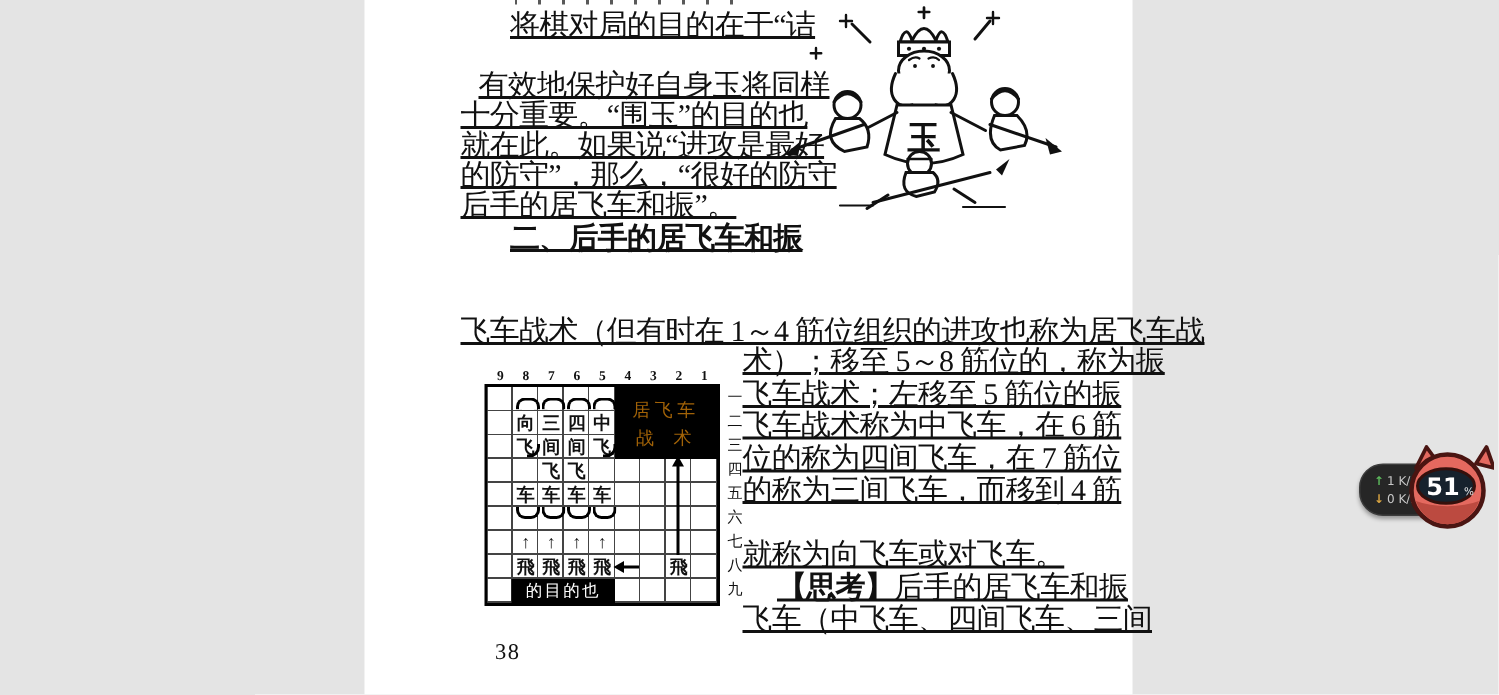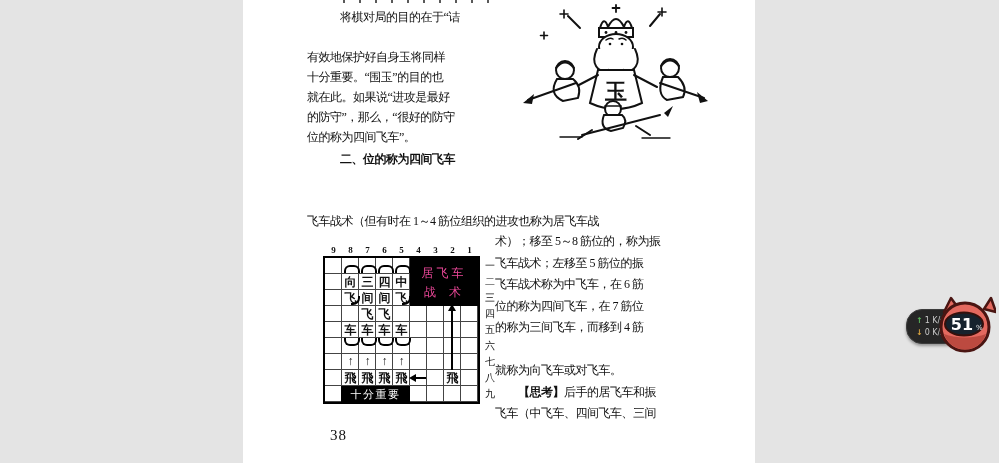--- a/index.html
+++ b/index.html
@@ -1,37 +1,37 @@
 <!DOCTYPE html>
 <html><head>
 <meta charset="utf-8">
 <style>
   html,body{margin:0;padding:0;}
   .desktop{position:relative;width:999px;height:463px;background:#e4e4e4;overflow:hidden;
            font-family:"Liberation Serif","DejaVu Serif",serif;color:#111;}
   .page{position:absolute;left:243px;top:0;width:512px;height:463px;background:#ffffff;}
   .frag{position:absolute;left:100px;top:0;width:150px;height:3px;opacity:.75;
         background:repeating-linear-gradient(to right,#222 0 2px,transparent 2px 16px);}
-  .l{position:absolute;white-space:nowrap;font-size:12px;letter-spacing:-0.5px;line-height:18px;}
+  .l{position:absolute;white-space:nowrap;font-size:20px;letter-spacing:-0.5px;line-height:18px;text-decoration:underline;}
   .ind{padding-left:33px;}
   .bold{font-weight:700;}
   .heading{font-weight:700;}
   .pageno{position:absolute;left:87px;top:427px;font-size:15px;letter-spacing:1px;}
 
   
   .illus{position:absolute;left:277px;top:2px;width:190px;height:142px;}
 
   
   .board{position:absolute;left:80px;top:256px;width:153px;height:144px;border:2px solid #000;
          background-image:
            repeating-linear-gradient(to right,transparent 0 16px,#444 16px 17px),
            repeating-linear-gradient(to bottom,transparent 0 15px,#444 15px 16px);}
   .clab{position:absolute;top:-13px;width:17px;text-align:center;font-size:9px;font-weight:700;}
   .rlab{position:absolute;left:158px;width:14px;height:16px;line-height:16px;text-align:center;font-size:10px;}
-  .blk{position:absolute;left:85px;top:0;width:68px;height:48px;background:#000;color:#ec4899;
+  .blk{position:absolute;left:85px;top:0;width:68px;height:48px;background:#000;color:#a16207;
        font-size:12px;text-align:center;}
   .blk .b1{display:block;margin-top:7px;letter-spacing:3px;}
   .blk .b2{display:block;margin-top:2px;letter-spacing:13px;padding-left:10px;}
   .band{position:absolute;left:16px;top:128px;width:69px;height:16px;background:#000;color:#fff;
         font-size:11px;line-height:16px;text-align:center;letter-spacing:1.5px;}
   .pc{position:absolute;width:17px;height:16px;line-height:16px;text-align:center;
       font-size:12px;font-weight:700;}
   .ar{position:absolute;width:17px;height:18px;line-height:18px;text-align:center;
       font-size:12px;font-weight:700;}
   .cap{position:absolute;width:12px;height:6px;border:2px solid #000;border-bottom:none;
@@ -114,27 +114,27 @@
           <line x1="62" y1="133" x2="140" y2="113"></line>
           <polygon points="144,111 153,104 148,115" fill="#111" stroke="none"></polygon>
           <path d="M72,128 L58,137 M116,124 L130,133"></path>
           <path d="M40,135 h22 M122,136 h28" stroke-width="1.4"></path>
         </g>
         <text x="96" y="97" font-size="22" font-weight="700" text-anchor="middle" font-family="Liberation Serif, DejaVu Serif, serif" fill="#111">玉</text>
       </svg>
     </div>
 
     <div class="l ind" style="left:64px;top:8px">将棋对局的目的在于“诘</div>
-    <div class="l" style="left:64px;top:48px">有效地保护好自身玉将同样</div>
+    <div class="l" style="left:76px;top:48px">有效地保护好自身玉将同样</div>
     <div class="l" style="left:64px;top:68px">十分重要。“围玉”的目的也</div>
     <div class="l" style="left:64px;top:88px">就在此。如果说“进攻是最好</div>
     <div class="l" style="left:64px;top:108px">的防守”，那么，“很好的防守</div>
-    <div class="l" style="left:64px;top:128px">位的称为四间飞车”。</div>
-
-    <div class="l heading" style="left:97px;top:150px">二、位的称为四间飞车</div>
+    <div class="l" style="left:64px;top:128px">后手的居飞车和振”。</div>
+
+    <div class="l heading" style="left:97px;top:150px">二、后手的居飞车和振</div>
 
     <div class="l" style="left:64px;top:212px">飞车战术（但有时在 1～4 筋位组织的进攻也称为居飞车战</div>
 
     <div class="l" style="left:252px;top:232px">术）；移至 5～8 筋位的，称为振</div>
     <div class="l" style="left:252px;top:254px">飞车战术；左移至 5 筋位的振</div>
     <div class="l" style="left:252px;top:275px">飞车战术称为中飞车，在 6 筋</div>
     <div class="l" style="left:252px;top:297px">位的称为四间飞车，在 7 筋位</div>
     <div class="l" style="left:252px;top:318px">的称为三间飞车，而移到 4 筋</div>
     <div class="l" style="left:252px;top:361px">就称为向飞车或对飞车。</div>
     <div class="l" style="left:275px;top:383px">
@@ -162,21 +162,21 @@
       <span class="rlab" style="top:80px">六</span>
       <span class="rlab" style="top:96px">七</span>
       <span class="rlab" style="top:112px">八</span>
       <span class="rlab" style="top:128px">九</span>
 
       <div class="blk">
         <span class="b1">居飞车</span>
         <span class="b2">战术</span>
       </div>
 
-      <div class="band">十分重要</div>
+      <div class="band">的目的也</div>
 
       <div class="pc" style="left:17px;top:16px">向</div>
       <div class="pc" style="left:34px;top:16px">三</div>
       <div class="pc" style="left:51px;top:16px">四</div>
       <div class="pc" style="left:68px;top:16px">中</div>
       <div class="pc" style="left:17px;top:32px">飞</div>
       <div class="pc" style="left:34px;top:32px">间</div>
       <div class="pc" style="left:51px;top:32px">间</div>
       <div class="pc" style="left:68px;top:32px">飞</div>
       <div class="pc" style="left:34px;top:48px">飞</div>

